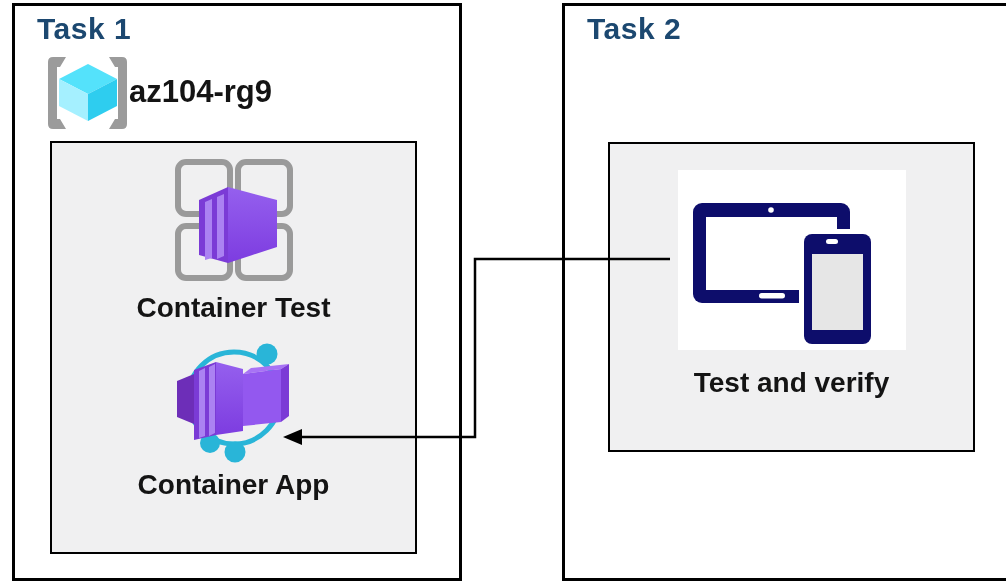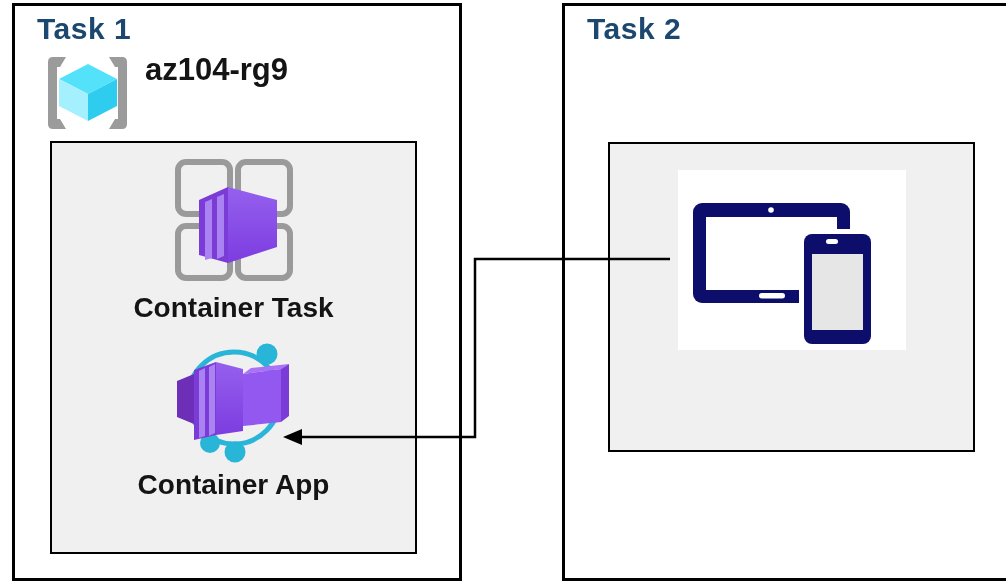--- a/index.html
+++ b/index.html
@@ -4,21 +4,21 @@
 <style>
   html,body{margin:0;padding:0;background:#ffffff;}
   #canvas{position:relative;width:1006px;height:584px;background:#fff;overflow:hidden;
           font-family:"Liberation Sans", sans-serif;}
   .panel{position:absolute;top:3px;width:444px;height:572px;background:#fff;
          border:3px solid var(--panel-border,#000);margin-left:9px;}
   #task1-panel{left:3px;}
   #task2-panel{left:553px;padding-left:18px;}
   .panel-title{position:absolute;left:22px;top:6px;font-size:30px;font-weight:bold;
                color:var(--task-title,#1C4870);letter-spacing:.5px;}
-  .rg-row{position:absolute;left:18px;top:46px;display:flex;align-items:flex-start;gap:16px;}
+  .rg-row{position:absolute;left:18px;top:46px;display:flex;align-items:center;}
   .rg-name{font-size:31px;font-weight:bold;color:var(--label-text,#141414);}
   .inner-box{position:absolute;background:var(--inner-box-bg,#F0F0F1);
              border:2px solid var(--panel-border,#000);
              display:flex;flex-direction:column;align-items:center;}
   #task1-inner{left:35px;top:135px;width:363px;height:409px;}
   #task2-inner{left:43px;top:136px;width:363px;height:306px;}
   .icon-env{margin-top:8px;}
   .diagram-label{font-size:28px;font-weight:bold;color:var(--label-text,#141414);
                  text-align:center;line-height:33px;}
   .env-label{margin-top:2px;}
@@ -63,21 +63,21 @@
           <rect x="14" y="75" width="52" height="52" rx="8"></rect>
           <rect x="74" y="75" width="52" height="52" rx="8"></rect>
         </g>
         <polygon points="35,49 64,36 64,112 35,104" fill="var(--purple-dark,#7B3BD6)"></polygon>
         <polygon points="41,51 48,48 48,107 41,109" fill="var(--purple-stripe,#AB82F2)"></polygon>
         <polygon points="53,46 60,43 60,105 53,108" fill="var(--purple-stripe,#AB82F2)"></polygon>
         <polygon points="64,36 113,49 113,96 64,112" fill="url(#envG)"></polygon>
       </svg>
 
       <div class="diagram-label env-label">
-        <span>Container Task</span><br>
+        <span>Container Test</span><br>
       </div>
 
       <svg class="icon-app" viewBox="0 0 130 130" width="130" height="130">
         <defs>
           <linearGradient id="appG" x1="0" y1="0" x2="0" y2="1">
             <stop offset="0" stop-color="#9560EE"></stop>
               <stop offset="1" stop-color="#7D3CE0"></stop>
           </linearGradient>
         </defs>
         <circle cx="65" cy="62" r="46" fill="none" stroke="var(--cyan-accent,#29B5D8)" stroke-width="5"></circle>
@@ -107,20 +107,21 @@
           <rect x="15" y="33" width="157" height="100" rx="9" fill="var(--device-navy,#0D0D6B)"></rect>
           <rect x="28" y="47" width="131" height="73" fill="#FFFFFF"></rect>
           <circle cx="93" cy="40" r="2.8" fill="#FFFFFF"></circle>
           <rect x="81" y="123" width="26" height="5.5" rx="2.7" fill="#FFFFFF"></rect>
           <rect x="121" y="59" width="77" height="120" rx="11" fill="#FFFFFF"></rect>
           <rect x="126" y="64" width="67" height="110" rx="8" fill="var(--device-navy,#0D0D6B)"></rect>
           <rect x="134" y="84" width="51" height="76" fill="#E6E6E6"></rect>
           <rect x="148" y="69" width="12" height="5" rx="2.5" fill="#FFFFFF"></rect>
         </svg>
       </div>
+      <div class="diagram-label test-label">Test and verify</div>
     </div>
   </div>
 
   <svg id="connector-svg" viewBox="0 0 1006 584" width="1006" height="584">
     <polyline points="670,259 475,259 475,437 300,437" fill="none" stroke="var(--arrow,#000)" stroke-width="2.5"></polyline>
     <polygon points="283,437 302,429 302,445" fill="var(--arrow,#000)"></polygon>
   </svg>
 
 </div>
 

